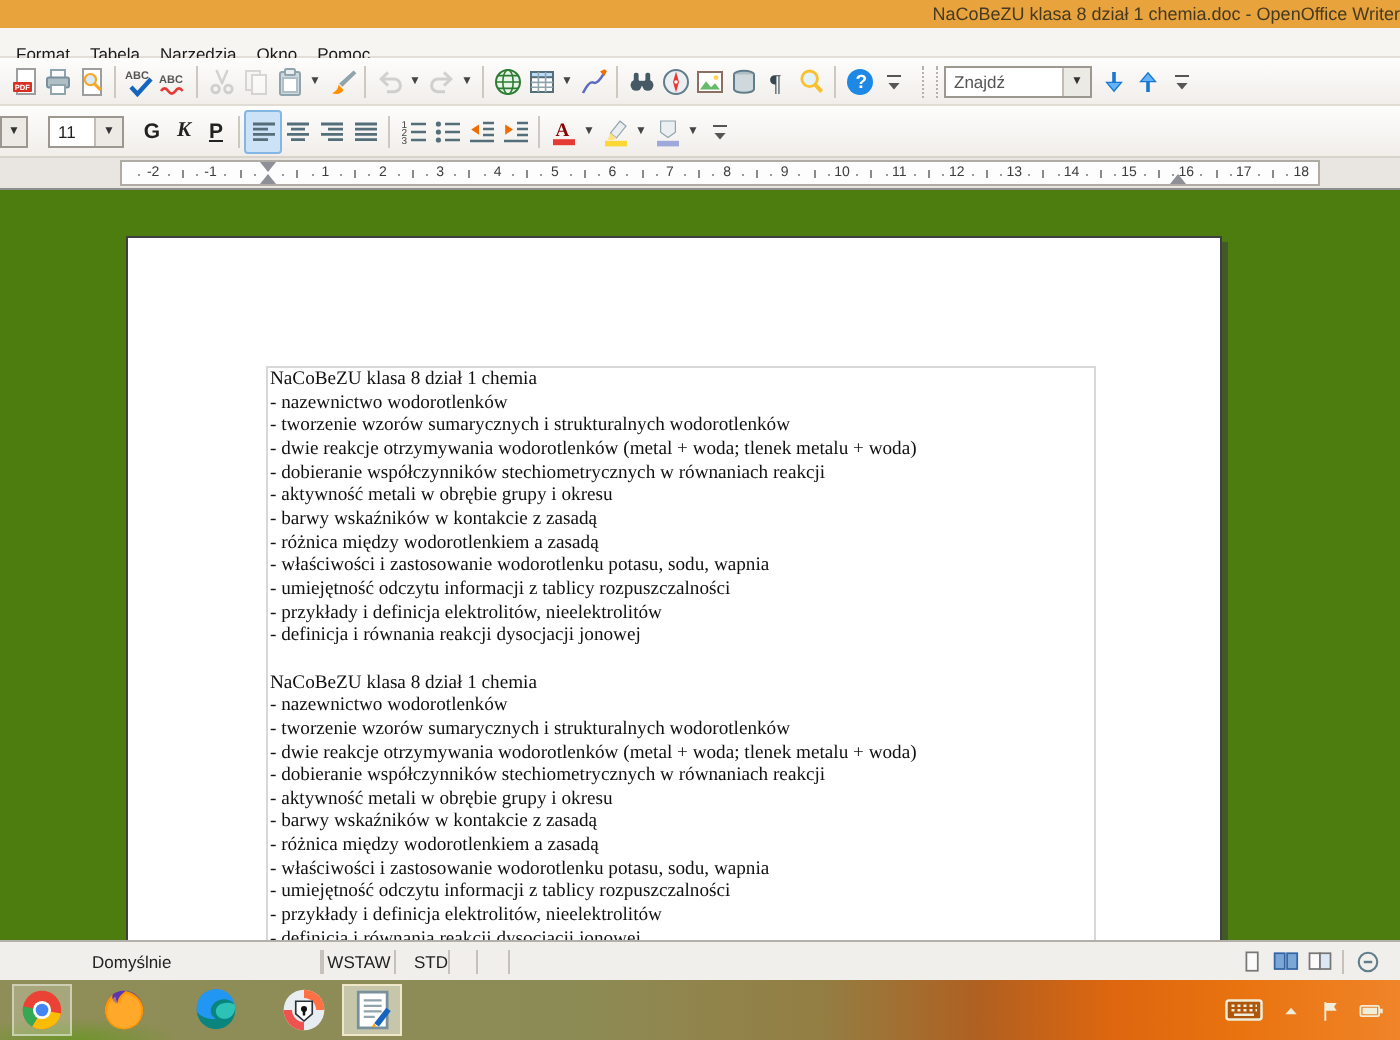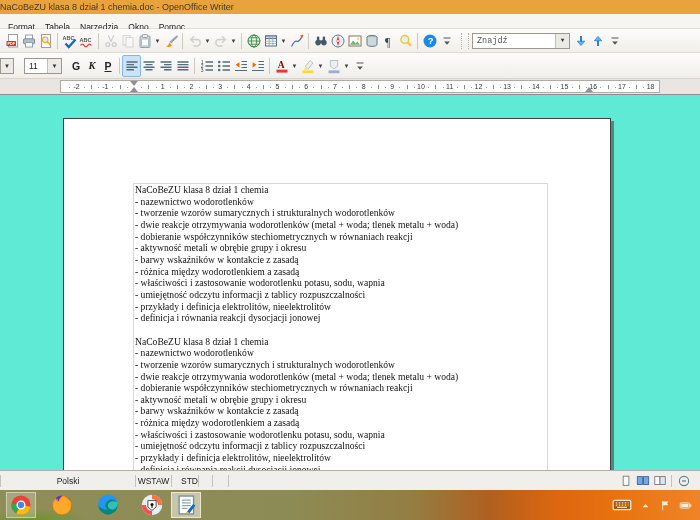--- a/index.html
+++ b/index.html
@@ -1,21 +1,21 @@
 <!DOCTYPE html>
 <html><head>
 <meta charset="utf-8">
 <style>
   html,body{margin:0;padding:0;}
   body{width:700px;height:520px;overflow:hidden;position:relative;
        font-family:"Liberation Sans",sans-serif;background:#f4f1ee;
        -webkit-font-smoothing:antialiased;}
   
   #titlebar{position:absolute;left:0;top:0;width:700px;height:14px;background:#e8a33c;
-            display:flex;align-items:center;justify-content:flex-start;}
+            display:flex;align-items:center;justify-content:flex-end;}
   #titlebar .t{font-size:9px;color:#463a22;}
   
   #menubar{position:absolute;left:0;top:14px;width:700px;height:15px;background:#f7f5f2;
            display:flex;align-items:center;padding-left:5px;box-sizing:border-box;
            border-bottom:1px solid #e3dfd8;}
   .menu-item{font-size:8.5px;color:#1a1a1a;padding:1px 7px 1px 3px;cursor:default;margin-top:12px;}
   .menu-item u{text-decoration:underline;}
   
   .toolbar{position:absolute;left:0;width:700px;display:flex;align-items:center;
            background:linear-gradient(#fdfdfc,#f1eeea);box-sizing:border-box;}
@@ -46,21 +46,21 @@
   #ruler{position:absolute;left:60px;top:1px;width:600px;height:13px;background:#fdfdfd;
          border:1px solid #b0aca5;box-sizing:border-box;}
   .rnum{position:absolute;top:1px;font-size:7px;color:#3c3c3c;transform:translateX(-50%);line-height:10px;}
   .rtick{position:absolute;top:4px;width:1px;height:4px;background:#8a8a8a;}
   .rdot{position:absolute;top:5.5px;width:1px;height:1.5px;background:#9a9a9a;}
   .ind-tri-down{position:absolute;top:0;width:0;height:0;border-left:4px solid transparent;
                 border-right:4px solid transparent;border-top:5px solid #8f8f97;transform:translateX(-50%);}
   .ind-tri-up{position:absolute;bottom:0;width:0;height:0;border-left:4px solid transparent;
               border-right:4px solid transparent;border-bottom:5px solid #8f8f97;transform:translateX(-50%);}
   
-  #docarea{position:absolute;left:0;top:95px;width:700px;height:375px;background:#5eead4;overflow:hidden;}
+  #docarea{position:absolute;left:0;top:95px;width:700px;height:375px;background:#4d7c0f;overflow:hidden;}
   #page{position:absolute;left:63px;top:23px;width:548px;height:420px;background:#fff;
         border:1px solid #3f3f3f;box-shadow:3px 3px 0 rgba(60,60,60,.55);box-sizing:border-box;}
   #textbound{position:absolute;left:69px;top:64px;width:413px;height:500px;border:1px solid #d8d8d8;}
   #doctext{position:absolute;left:71px;top:65px;width:410px;font-family:"Liberation Serif",serif;
            font-size:9.6px;line-height:11.66px;color:#111;}
   .docline{height:11.66px;white-space:nowrap;}
   
   #statusbar{position:absolute;left:0;top:470px;width:700px;height:20px;background:#f1efec;
              border-top:1px solid #b3b0aa;display:flex;align-items:center;box-sizing:border-box;
              font-size:8.5px;color:#222;}
@@ -256,21 +256,21 @@
         </svg>
       </span>
       <span class="ticon">
         <svg viewBox="0 0 16 16" width="16" height="16">
           <path d="M4.5 5h7" stroke="#555" stroke-width="1"></path>
           <path d="M5.2 8.5l2.8 3.2 2.8-3.2z" fill="#555"></path>
         </svg>
       </span>
     </span>
   <span class="grip"></span>
-  <span class="combo" style="width:98px;font-family:Liberation Mono, monospace;">
+  <span class="combo" style="width:74px;">
     <span class="val" style="color:#555;">Znajdź</span>
     <span class="arrow">▼</span>
   </span>
   <span id="find-btns" style="display:flex;align-items:center;margin-left:2px;">
       <span class="ticon">
         <svg viewBox="0 0 16 16" width="16" height="16">
           <path d="M8 3v7.2" stroke="#1976d2" stroke-width="1.8" fill="none"></path>
           <path d="M4.3 8.2L8 12.6l3.7-4.4z" fill="#64b5f6" stroke="#1976d2" stroke-width=".7"></path>
         </svg>
       </span>
@@ -497,24 +497,24 @@
         <div class="docline">- różnica między wodorotlenkiem a zasadą</div>
         <div class="docline">- właściwości i zastosowanie wodorotlenku potasu, sodu, wapnia</div>
         <div class="docline">- umiejętność odczytu informacji z tablicy rozpuszczalności</div>
         <div class="docline">- przykłady i definicja elektrolitów, nieelektrolitów</div>
         <div class="docline">- definicja i równania reakcji dysocjacji jonowej</div>
       </div>
   </div>
 </div>
 
 <div id="statusbar">
+  <span class="sb-cell" id="sb-style">
+    <span>Domyślnie</span>
+  </span>
   <span class="sb-sep"></span>
-  <span class="sb-cell" id="sb-lang">
-    <span>Polski</span>
-  </span>
   <span class="sb-sep"></span>
   <span class="sb-cell" id="sb-insert">
     <span>WSTAW</span>
   </span>
   <span class="sb-sep"></span>
   <span class="sb-cell" id="sb-sel">
     <span>STD</span>
   </span>
   <span class="sb-sep"></span>
   <span class="sb-cell sb-empty1"></span>

